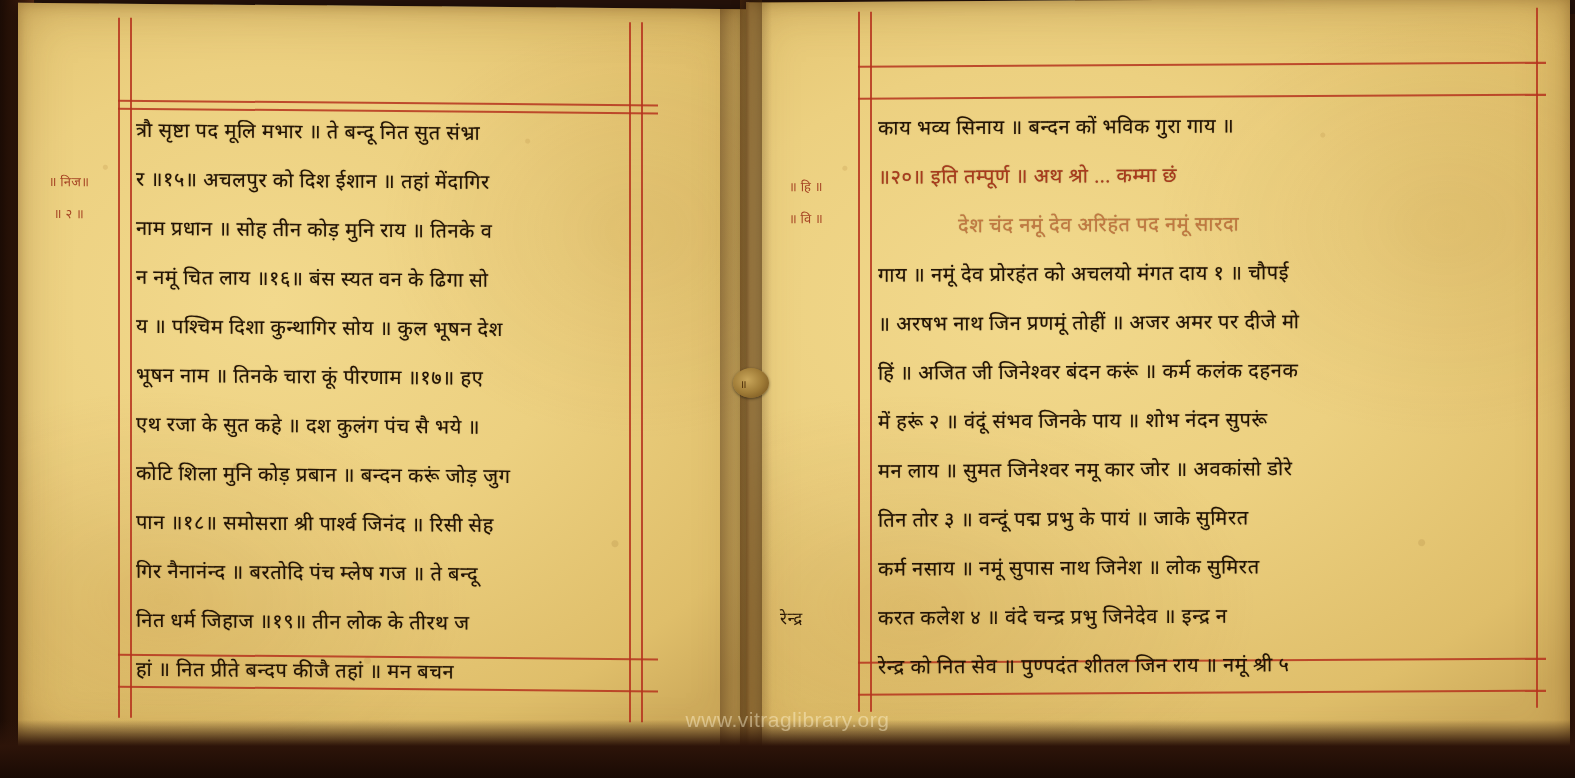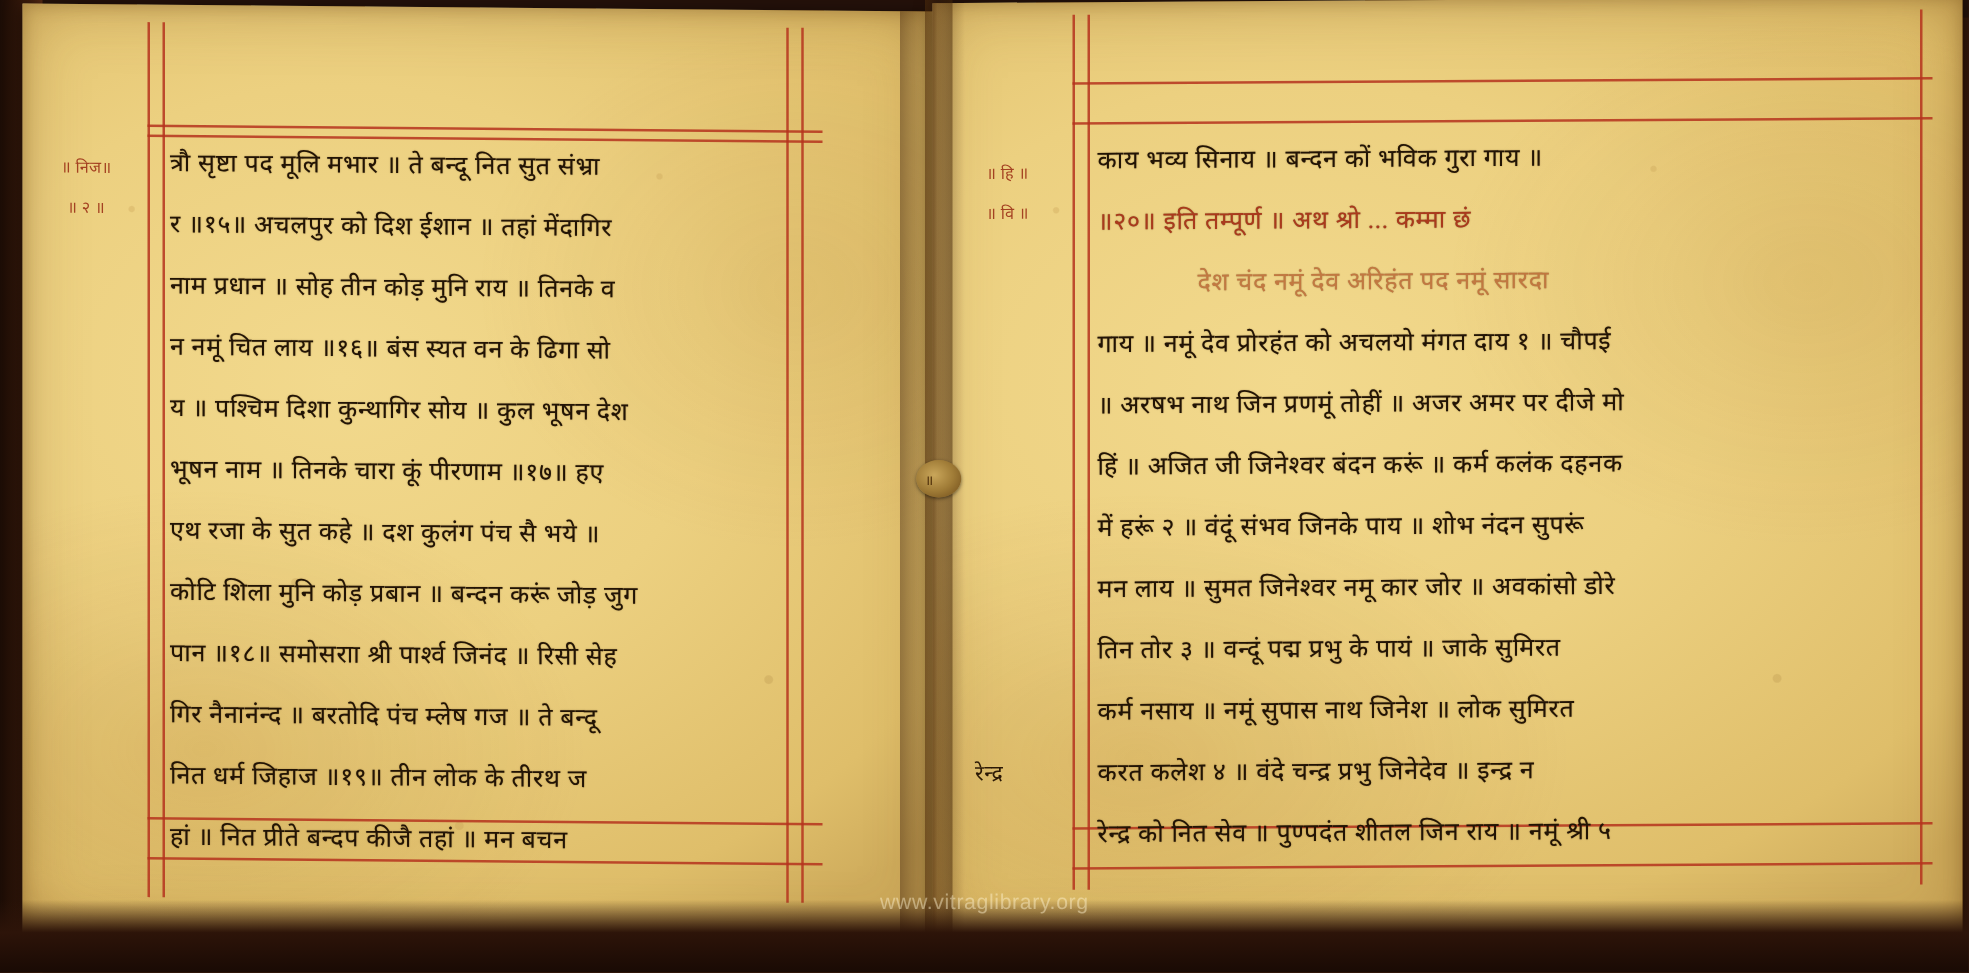--- a/index.html
+++ b/index.html
@@ -141,20 +141,21 @@
   
   .margin-note {
     position: absolute;
     color: #9d3318;
     font-size: 13px;
     font-family: "Liberation Serif", serif;
     letter-spacing: 0.3px;
     line-height: 1.35;
     text-align: center;
     opacity: 0.9;
+    margin-top: 48px;
   }
   .margin-note .mnum { display: block; }
 
   
   .gutter {
     position: absolute;
     left: 740px;
     top: 0;
     width: 22px;
     height: 778px;
@@ -186,21 +187,21 @@
     letter-spacing: 0.5px;
   }
 
   
   .watermark {
     position: absolute;
     left: 0; right: 0;
     bottom: 46px;
     text-align: center;
     color: rgba(255,244,210,0.45);
-    font-size: 17px;
+    font-size: 21px;
     font-family: "Liberation Sans", sans-serif;
     letter-spacing: 0.5px;
     pointer-events: none;
   }
 </style>
 </head>
 <body>
 
 <div id="stage">
   <div class="bg-table"></div>

